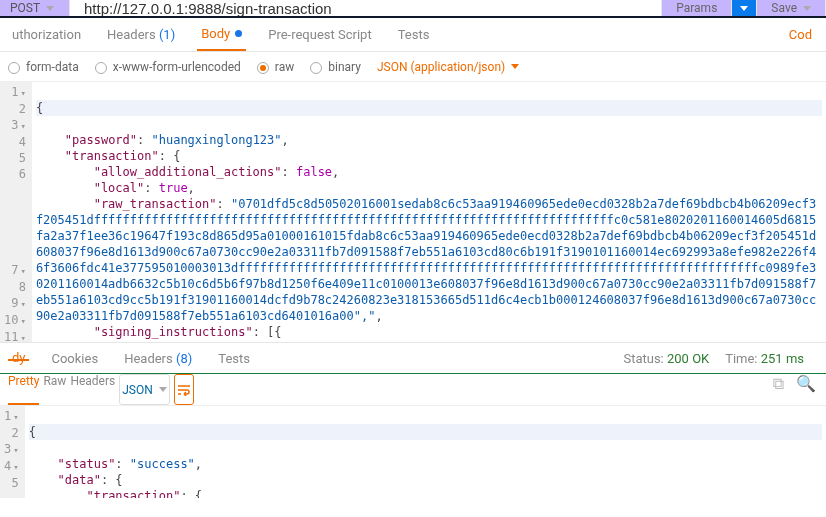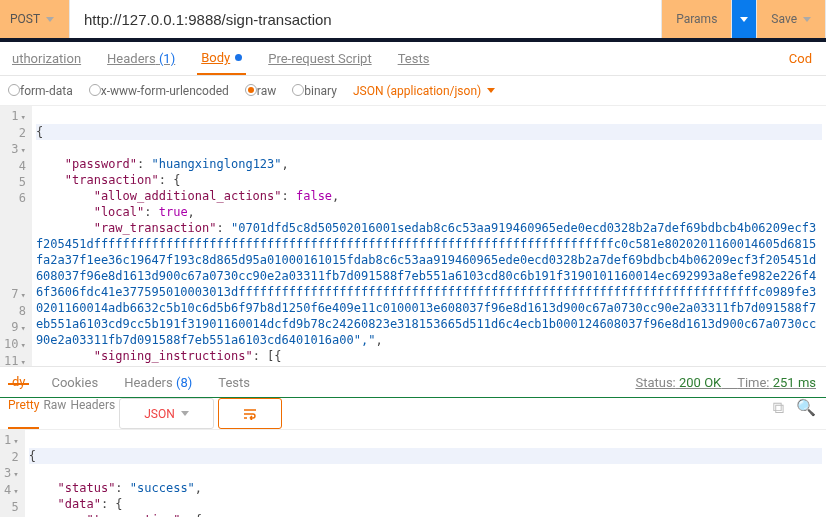--- a/index.html
+++ b/index.html
@@ -8,23 +8,23 @@
     font-size: 12px;
     color: #666;
     background: #fff;
     width: 826px;
     height: 517px;
     overflow: hidden;
   }
   .topbar {
     display: flex;
     align-items: stretch;
-    height: 42px;
-    border-bottom: 4px solid #0f172a;
-    background: #fdba74;
+    height: 18px;
+    border-bottom: 2px solid #0f172a;
+    background: #c4b5fd;
   }
   .method-sel {
     display: flex;
     align-items: center;
     padding: 0 10px;
     border-right: 1px solid #e6e6e6;
     color: #555;
     gap: 6px;
     min-width: 70px;
     cursor: pointer;
@@ -73,42 +73,42 @@
     display: flex;
     align-items: center;
     height: 34px;
     border-bottom: 1px solid #e6e6e6;
     padding: 0 8px;
     gap: 18px;
     position: relative;
     font-size: 13px;
     color: #888;
   }
-  .tabs .tab { cursor: pointer; padding: 0 4px; height: 100%; display: flex; align-items: center; text-decoration: underline; }
+  .tabs .tab { cursor: pointer; padding: 0 4px; height: 100%; display: flex; align-items: center; }
   .tabs .tab.active { color: #ef6c00; border-bottom: 2px solid #ef6c00; }
   .blue-badge { color: #1a73e8; }
   .blue-dot::after {
     content: ""; display: inline-block; width:7px; height:7px; border-radius:50%;
     background:#1a73e8; margin-left:5px; vertical-align: middle;
   }
   .code-right {
     position: absolute; right: 14px; color: #ef6c00;
   }
   .body-opts {
     display: flex;
     align-items: center;
     height: 30px;
     padding: 0 8px;
     gap: 16px;
     font-size: 12px;
     color: #666;
     border-bottom: 1px solid #eee;
   }
   .radio {
-    display: inline-flex; align-items: flex-start; gap: 0; cursor: pointer;
+    display: inline-flex; align-items: flex-end; gap: 6px; cursor: pointer;
   }
   .radio .r {
     width: 12px; height: 12px; border-radius: 50%; border: 1px solid #aaa;
     display:inline-block; position: relative;
   }
   .radio.active .r::after{
     content:""; position:absolute; inset:2px; border-radius:50%; background:#ef6c00;
   }
   .ct-sel { color:#ef6c00; display:flex; align-items:center; gap:6px; cursor:pointer;}
   .ct-sel .caret{ border-top-color:#ef6c00; }
@@ -153,33 +153,33 @@
     border-top: 1px solid #e6e6e6;
     border-bottom: 1px solid #15803d;
     padding: 12px 8px;
     gap: 18px;
     font-size: 13px;
     color: #888;
     position: relative;
   }
   .resp-tabs .tab { cursor:pointer; padding:0 4px; height:100%; display:flex; align-items:center; }
   .resp-tabs .tab.active { color:#ef6c00; border-bottom:2px solid #ef6c00; }
-  .resp-meta { position:absolute; right:10px; color:#888;text-decoration:underline; }
+  .resp-meta { position:absolute; right:22px; color:#888; }
   .resp-meta .ok { color:#2e7d32; }
   .resp-meta .ms { color:#2e7d32; }
   .resp-toolbar {
     display:flex; 
     height: 32px; gap: 4px; padding: 0 8px;
     border-bottom:1px solid #eee; color:#888;
     position:relative;
   }
   .resp-toolbar .sel {
     display:flex; align-items:center; gap:6px;
     border:1px solid #ddd; border-radius:3px;
-    padding: 3px 24px; color:#ef4444; cursor:pointer;
+    padding: 3px 2px; color:#0369a1; cursor:pointer;
   }
   .ricon {
     position:absolute; right:10px; display:flex; gap:12px;
   }
   .ricon span{ color:#bbb; font-size:16px; cursor:pointer; }
   .resp-editor {
     display:flex; font-family: Consolas, Menlo, Monaco, monospace;
     font-size:12px;
     height: 92px; overflow:hidden;
   }

